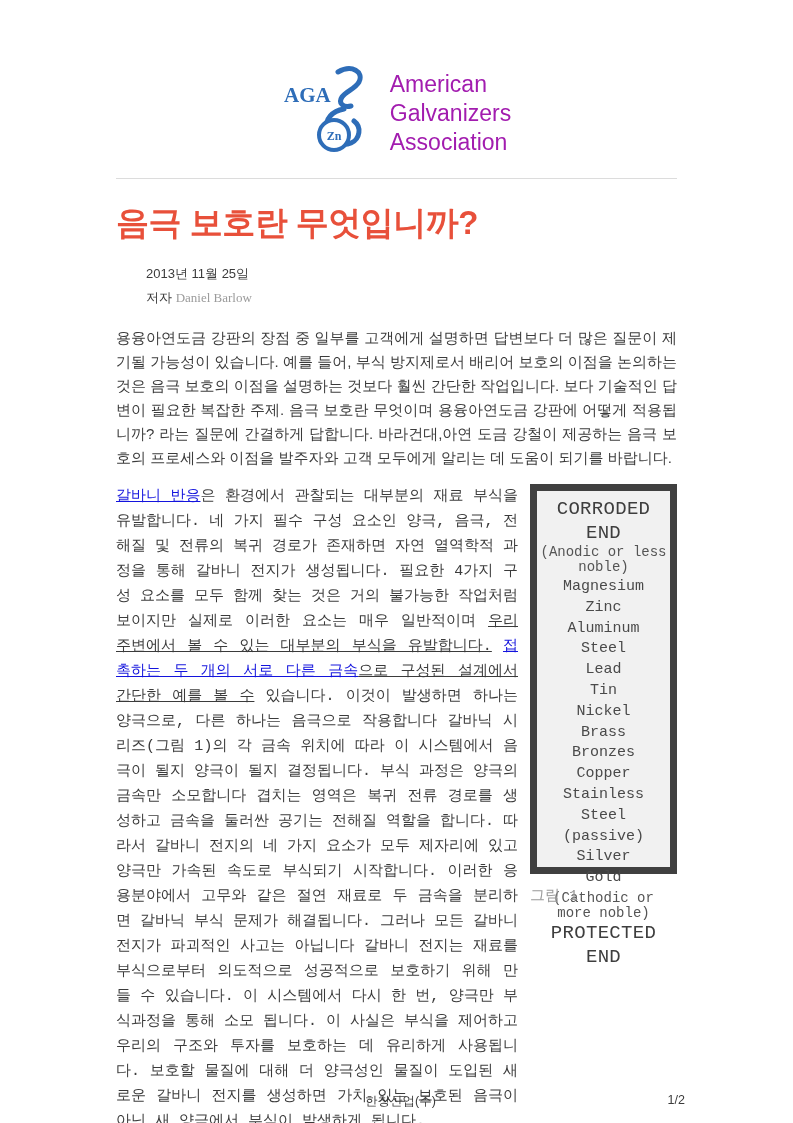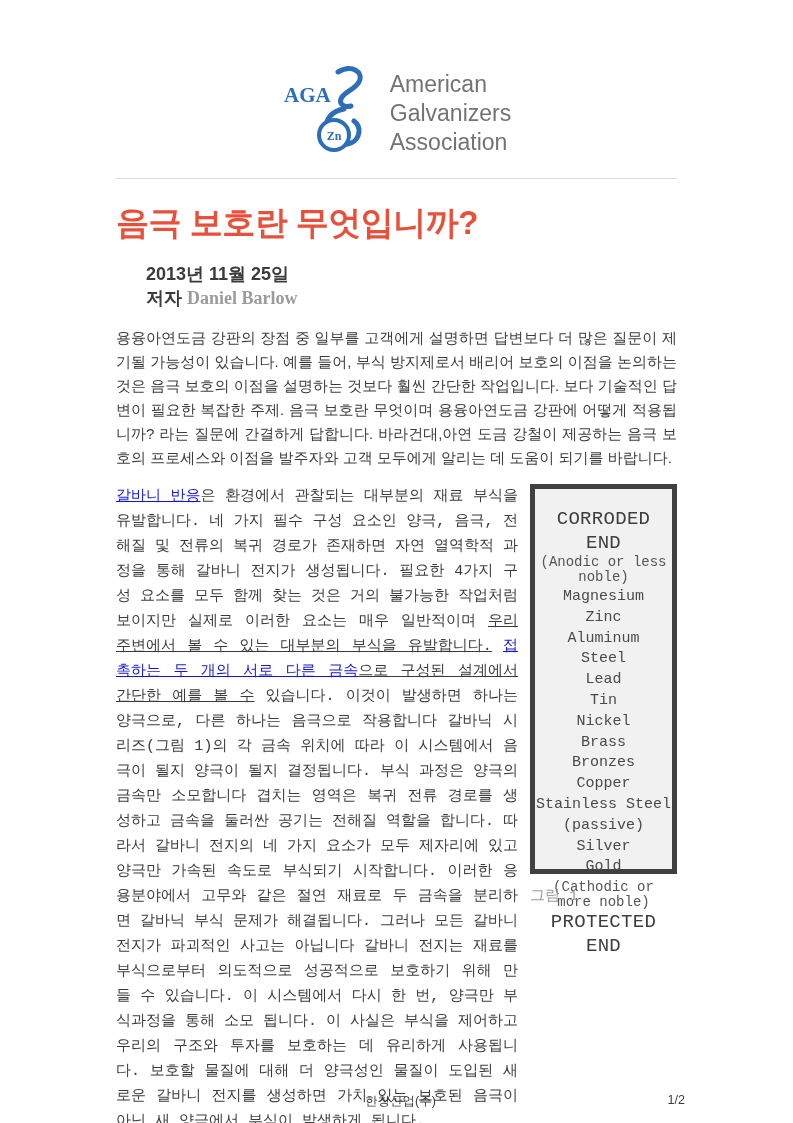--- a/index.html
+++ b/index.html
@@ -14,60 +14,60 @@
     color: #3b3b3b;
     overflow: hidden;
   }
   .header-logo {
     display: flex;
     justify-content: center;
     align-items: center;
     gap: 20px;
     padding-top: 60px;
   }
-  .logo-text { font-size: 23px; color: #737373; line-height: 29px; font-weight: 400; }
+  .logo-text { font-size: 23px; color: #a21caf; line-height: 29px; font-weight: 400; }
   .divider {
     border: none;
     border-top: 1px solid #dcdcdc;
     margin: 16px 45px 0 45px;
   }
   .content { margin: 0 45px; }
   .page-title {
     margin-top: 22px;
     font-size: 33px;
     font-weight: 700;
     color: #e8503a;
     letter-spacing: -0.5px;
   }
-  .meta { margin: 16px 0 0 30px; font-size: 18px; line-height: 24px; color: #3b3b3b; font-weight: bold; }
+  .meta { margin: 16px 0 0 30px; font-size: 13px; line-height: 24px; color: #3b3b3b; }
   .author-name { color: #9b9b9b; font-family: "Liberation Serif", serif; }
   .intro {
     margin-top: 16px;
     font-size: 15px;
     line-height: 24px;
     text-align: justify;
     color: #3b3b3b;
   }
   .columns { display: flex; margin-top: 14px; gap: 12px; align-items: flex-start; font-family: Liberation Mono, monospace; }
   .col-left {
     width: 402px;
     font-size: 15px;
     line-height: 25px;
     text-align: justify;
     color: #3b3b3b;
     flex: 0 0 402px;
   }
   .col-right { flex: 1; }
   .figure-box {
-    border: 5px solid #404040;
+    border: 7px solid #404040;
     background: #f1f1f1;
     height: 390px;
     text-align: center;
     color: #3e3e3e;
-    padding-top: 18px;
+    padding-top: 6px;
   }
   .fig-end-title { font-size: 19px; letter-spacing: 0.3px; line-height: 24px; }
   .fig-sub { font-size: 14px; color: #555555; line-height: 15px; }
   .fig-metals { margin-top: 2px; text-align: center; }
   .fig-metal-item { font-size: 15px; line-height: 20.8px; color: #4a4a4a; }
   .fig-protected { margin-top: 2px; }
   .fig-caption { text-align: left; color: #9a9a9a; margin-top: 12px; font-size: 15px; }
   .closing {
     margin-top: 26px;
     font-size: 15px;

